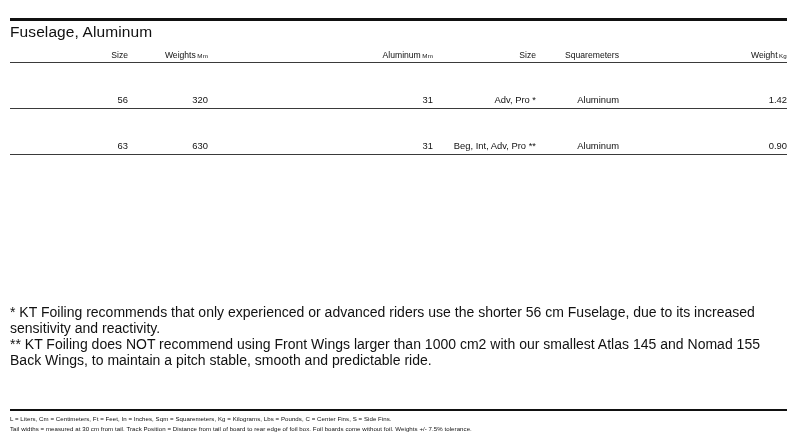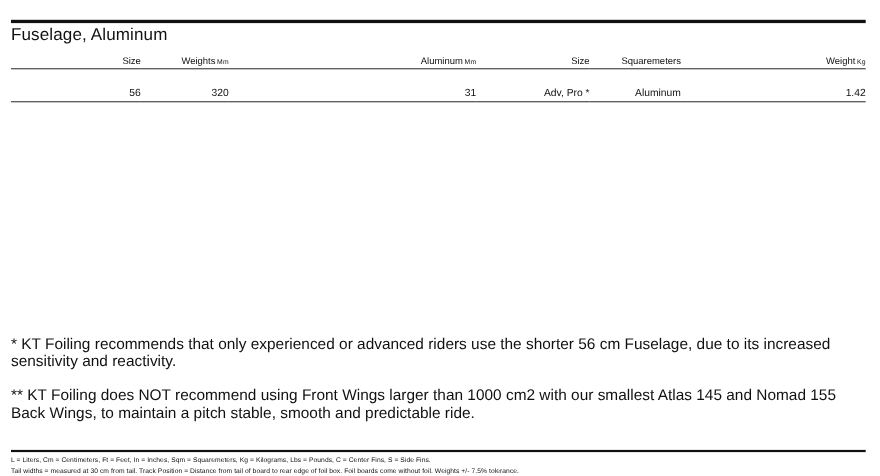--- a/index.html
+++ b/index.html
@@ -66,21 +66,21 @@
   }
   .spec-table thead th {
     font-size: 8.6px;
     height: 14px;
     padding-bottom: 2px;
     border-bottom: 1.4px solid #3a3a3a;
   }
   .spec-table tbody td {
     font-size: 9.4px;
     height: 21px;
-    padding-top: 5px;
+    padding-top: 21px;
     padding-bottom: 3px;
     border-bottom: 1.4px solid #3a3a3a;
   }
   .unit {
     font-size: 6.2px;
     letter-spacing: 0.2px;
     padding-left: 1.5px;
     vertical-align: baseline;
   }
 
@@ -99,21 +99,20 @@
     top: 288px;
     width: 782px;
   }
   .footnote {
     font-size: 14px;
     line-height: 16px;
     color: #111111;
     letter-spacing: 0.01px;
   }
   .footnote.second {
-    margin-top: 15px;
   }
 
   
   .legend-rule {
     position: absolute;
     left: 10px;
     top: 393px;
     width: 777px;
     height: 2.2px;
     background: #111111;
@@ -162,20 +161,28 @@
     </thead>
     <tbody>
       <tr>
         <td>56</td>
         <td>320</td>
         <td>31</td>
         <td>Adv, Pro *</td>
         <td>Aluminum</td>
         <td>1.42</td>
       </tr>
+      <tr>
+        <td>63</td>
+        <td>630</td>
+        <td>31</td>
+        <td>Beg, Int, Adv, Pro **</td>
+        <td>Aluminum</td>
+        <td>0.90</td>
+      </tr>
     </tbody>
   </table>
 
   <div class="footnotes">
     <div class="footnote">* KT Foiling recommends that only experienced or advanced riders use the shorter 56 cm Fuselage, due to its increased sensitivity and reactivity.</div>
     <div class="footnote second">** KT Foiling does NOT recommend using Front Wings larger than 1000 cm2 with our smallest Atlas 145 and Nomad 155 Back Wings, to maintain a pitch stable, smooth and predictable ride.</div>
   </div>
 
   <div class="legend-rule"></div>
 

